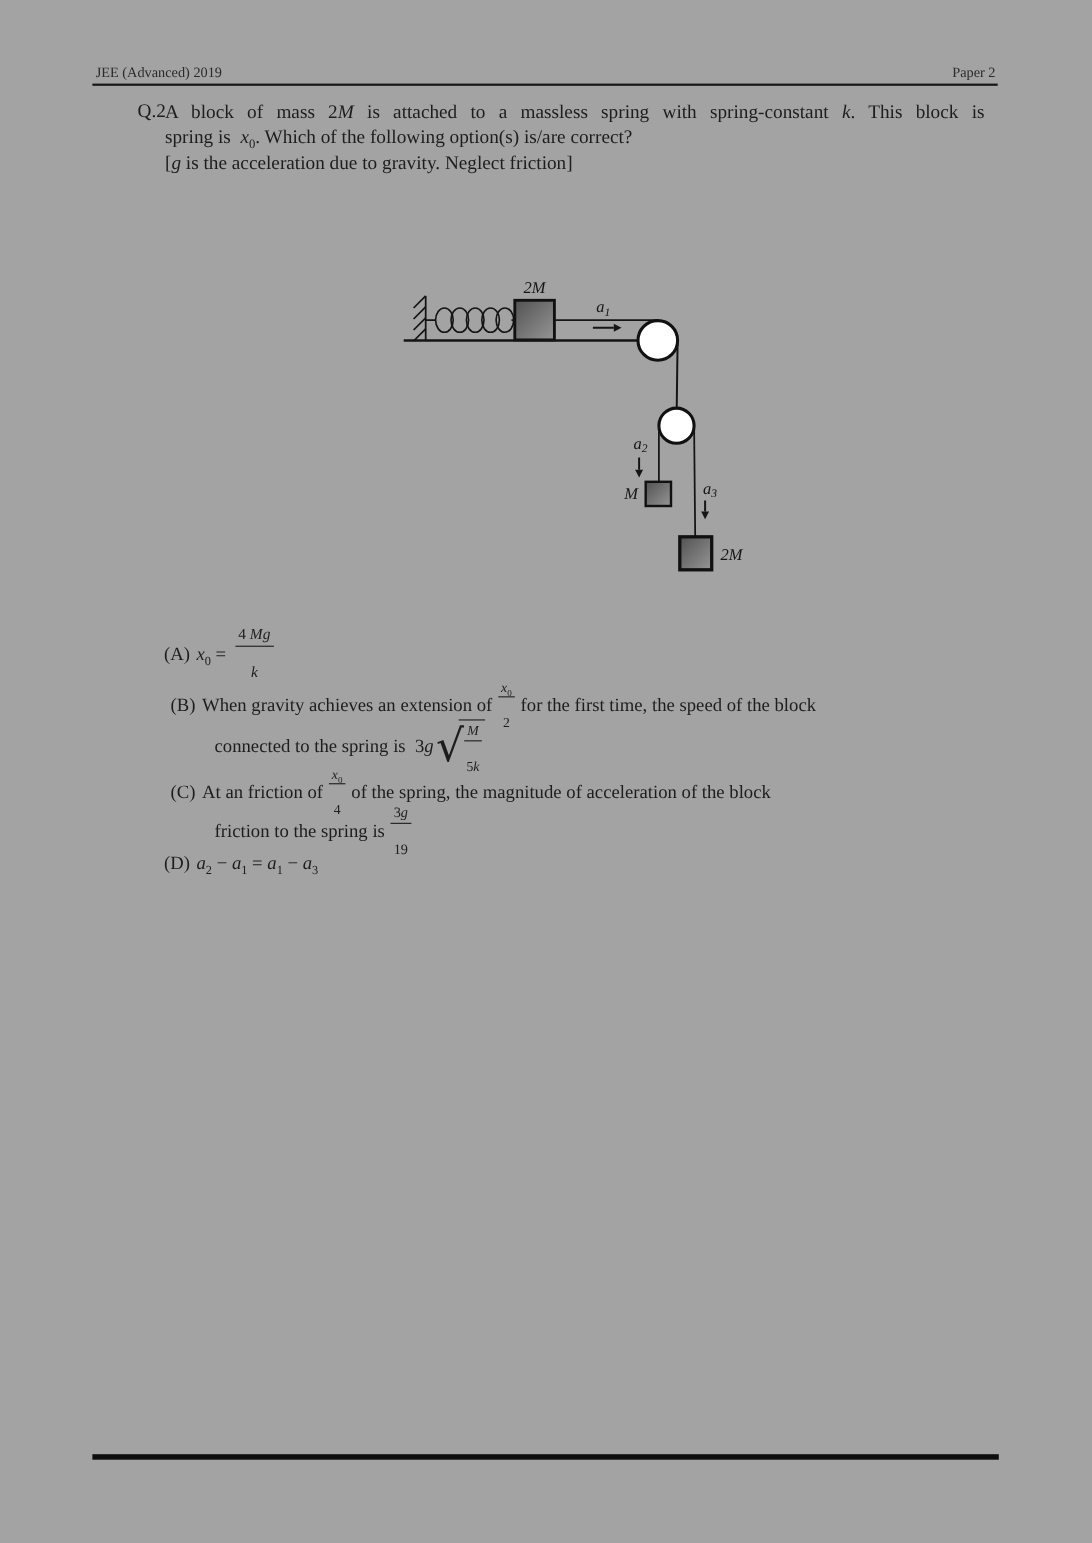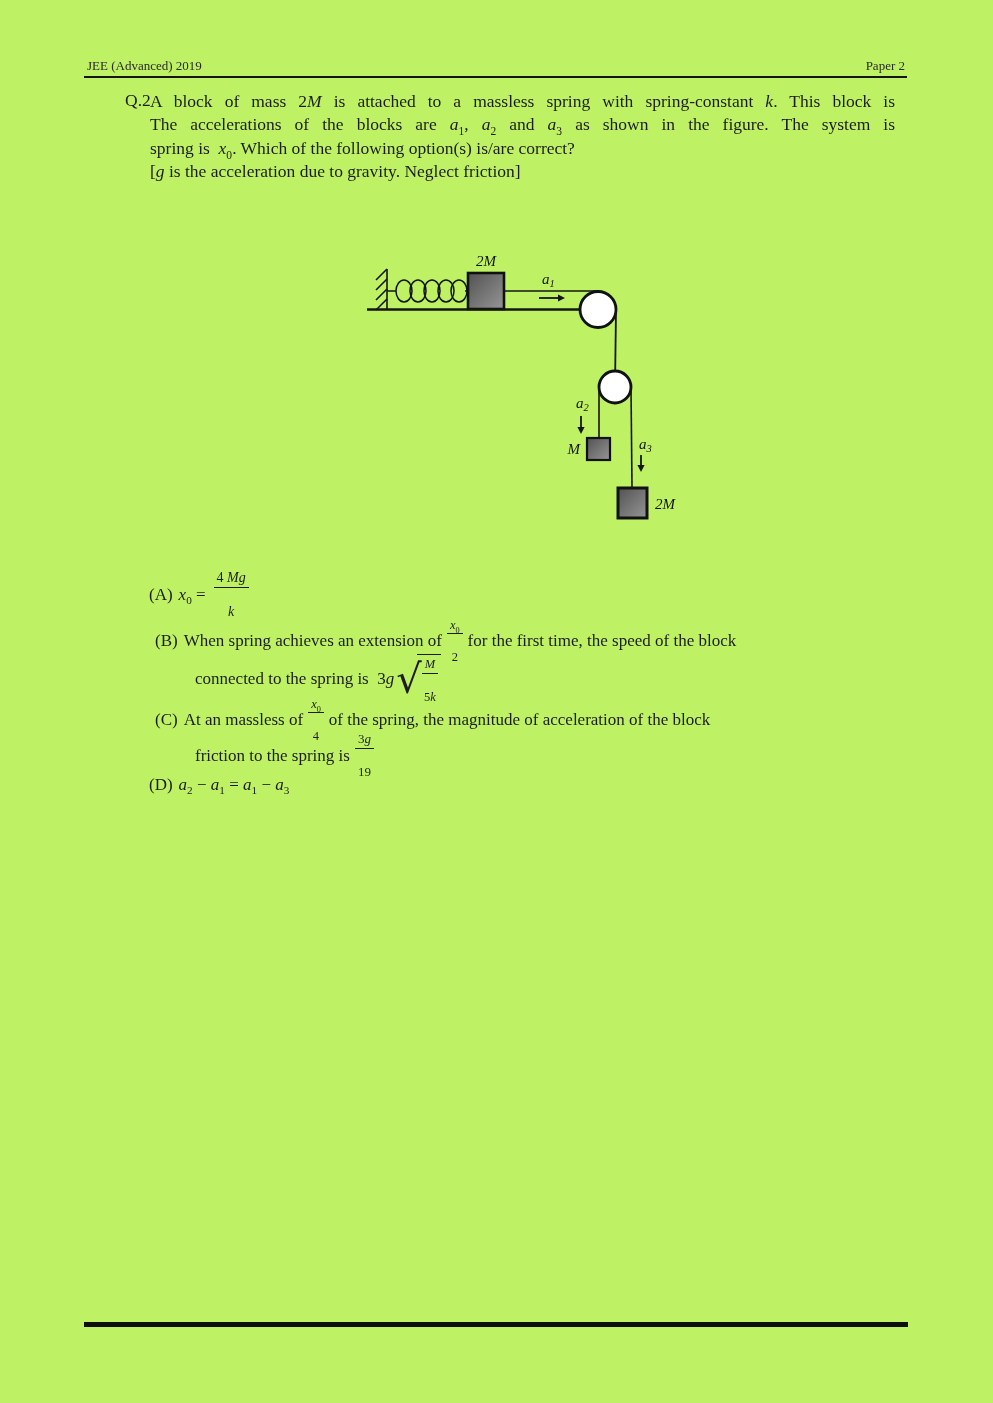--- a/index.html
+++ b/index.html
@@ -1,19 +1,19 @@
 <!DOCTYPE html>
 <html><head>
 <meta charset="utf-8">
 <style>
   html,body{margin:0;padding:0;background:#e8e8e8;}
   .page{
     position:relative;
     width:993px;height:1403px;
-    background:#bef264;
+    background:#a3a3a3;
     font-family:"Liberation Serif","DejaVu Serif",serif;
     color:#1d1d1d;
     overflow:hidden;
     margin:0 auto;
   }
   .abs{position:absolute;}
   
   .hdr{font-size:13px;color:#2a2a2a;}
   .hdr-rule{background:#151515;height:2px;}
   .bottom-rule{background:#0e0e0e;height:4.5px;}
@@ -44,21 +44,20 @@
 
 <div class="page">
 
   <div class="abs hdr" style="left:87px;top:58px;">JEE (Advanced) 2019</div>
   <div class="abs hdr" style="right:88px;top:58px;text-align:right;">Paper 2</div>
   <div class="abs hdr-rule" style="left:84px;top:76px;width:823px;"></div>
 
   <div class="abs qnum" style="left:97px;top:90px;margin-left:28px;">Q.2</div>
   <div class="abs qtext" style="left:150px;top:90px;">
     <div class="qline just">A block of mass 2<i>M</i> is attached to a massless spring with spring-constant <i>k</i>. This block is</div>
-    <div class="qline just">The accelerations of the blocks are <i>a</i><sub>1</sub>, <i>a</i><sub>2</sub> and <i>a</i><sub>3</sub> as shown in the figure. The system is</div>
     <div class="qline">spring is&nbsp; <i>x</i><sub>0</sub>. Which of the following option(s) is/are correct?</div>
     <div class="qline">[<i>g</i> is the acceleration due to gravity. Neglect friction]</div>
   </div>
 
   <svg class="abs" style="left:360px;top:246px;" width="340" height="284" viewBox="0 0 340 284">
     <defs>
       <linearGradient id="blkgrad" x1="0" y1="0" x2="1" y2="1">
         <stop offset="0" stop-color="#525252"></stop>
         <stop offset="1" stop-color="#969696"></stop>
       </linearGradient>
@@ -130,21 +129,21 @@
     <span><i>x</i><sub>0</sub> =</span>
     <span class="frac frac-lg">
       <span class="num">4 <i>Mg</i></span>
       <span class="den"><i>k</i></span>
     </span>
   </div>
 
   <div class="abs opt" style="left:155px;top:624px;height:34px;">
     <span>(B)</span>
     <span class="gap"></span>
-    <span>When spring achieves an extension of</span>
+    <span>When gravity achieves an extension of</span>
     <span class="frac">
       <span class="num"><i>x</i><sub>0</sub></span>
       <span class="den">2</span>
     </span>
     <span>for the first time, the speed of the block</span>
   </div>
 
   <div class="abs opt" style="left:195px;top:656px;height:46px;">
     <span>connected to the spring is&nbsp; 3<i>g</i></span>
     <span class="sqrt">
@@ -154,21 +153,21 @@
           <span class="num"><i>M</i></span>
           <span class="den">5<i>k</i></span>
         </span>
       </span>
     </span>
   </div>
 
   <div class="abs opt" style="left:155px;top:703px;height:34px;">
     <span>(C)</span>
     <span class="gap"></span>
-    <span>At an massless of</span>
+    <span>At an friction of</span>
     <span class="frac">
       <span class="num"><i>x</i><sub>0</sub></span>
       <span class="den">4</span>
     </span>
     <span>of the spring, the magnitude of acceleration of the block</span>
   </div>
 
   <div class="abs opt" style="left:195px;top:738px;height:36px;">
     <span>friction to the spring is</span>
     <span class="frac" style="font-size:13px;">

